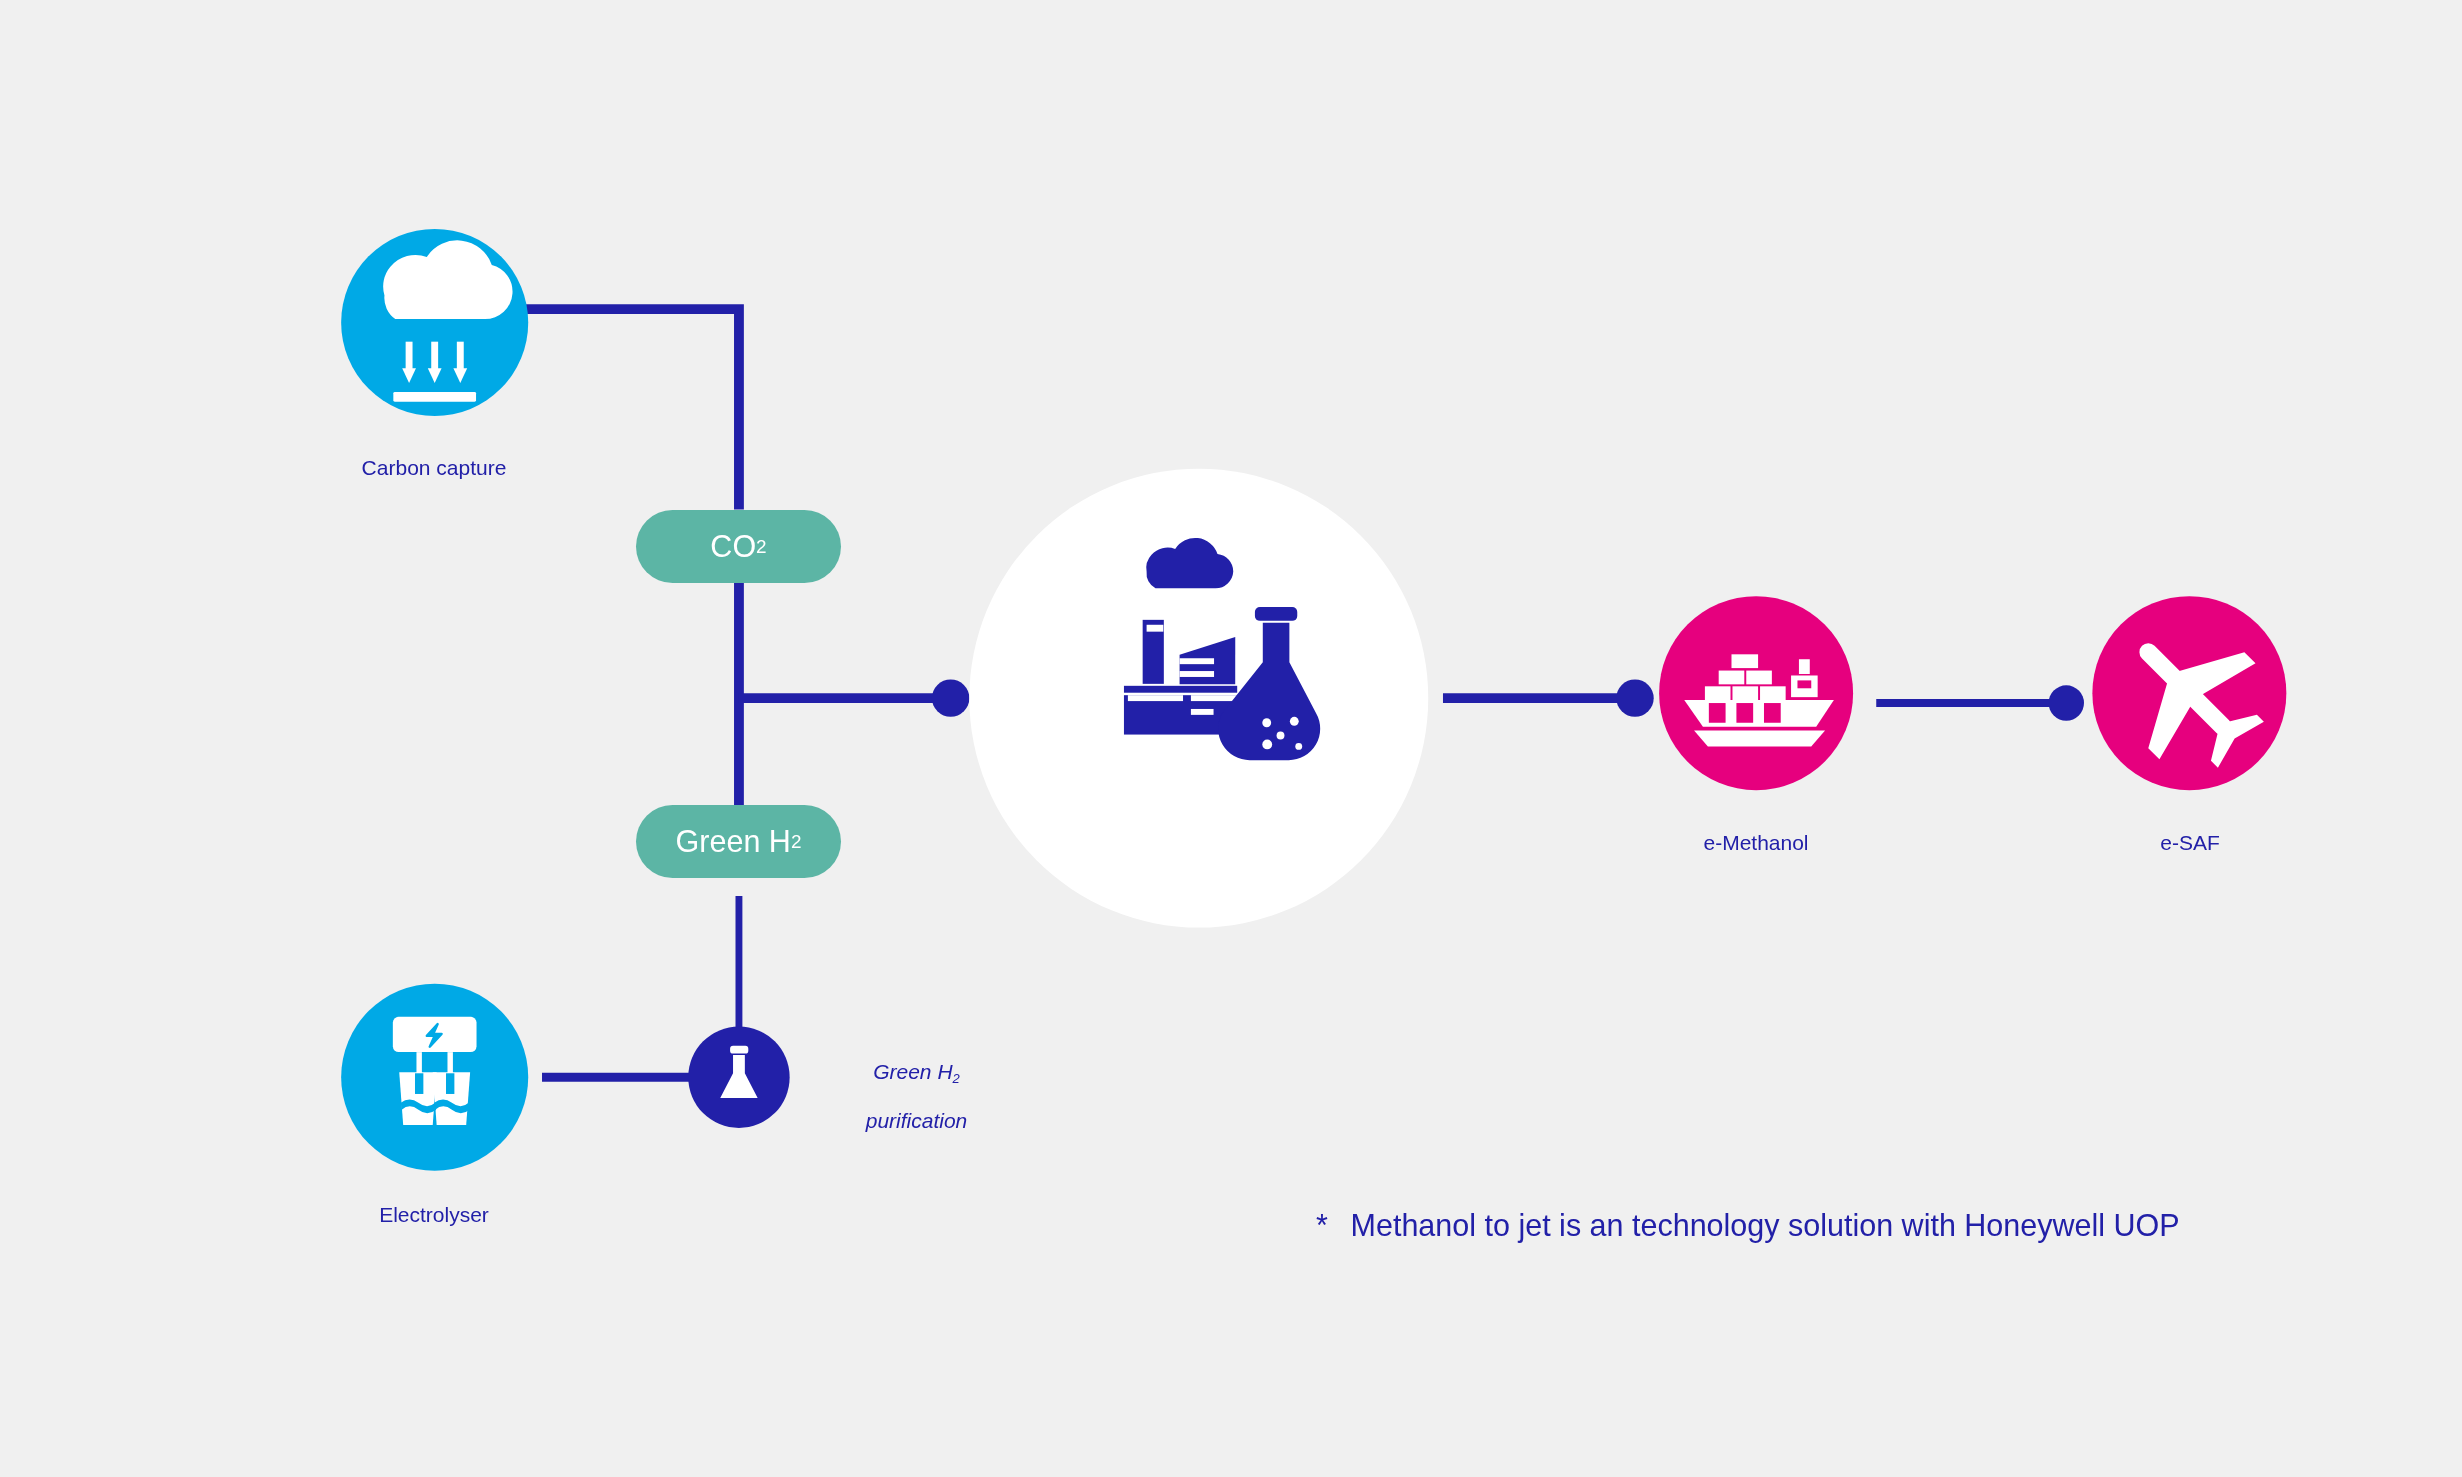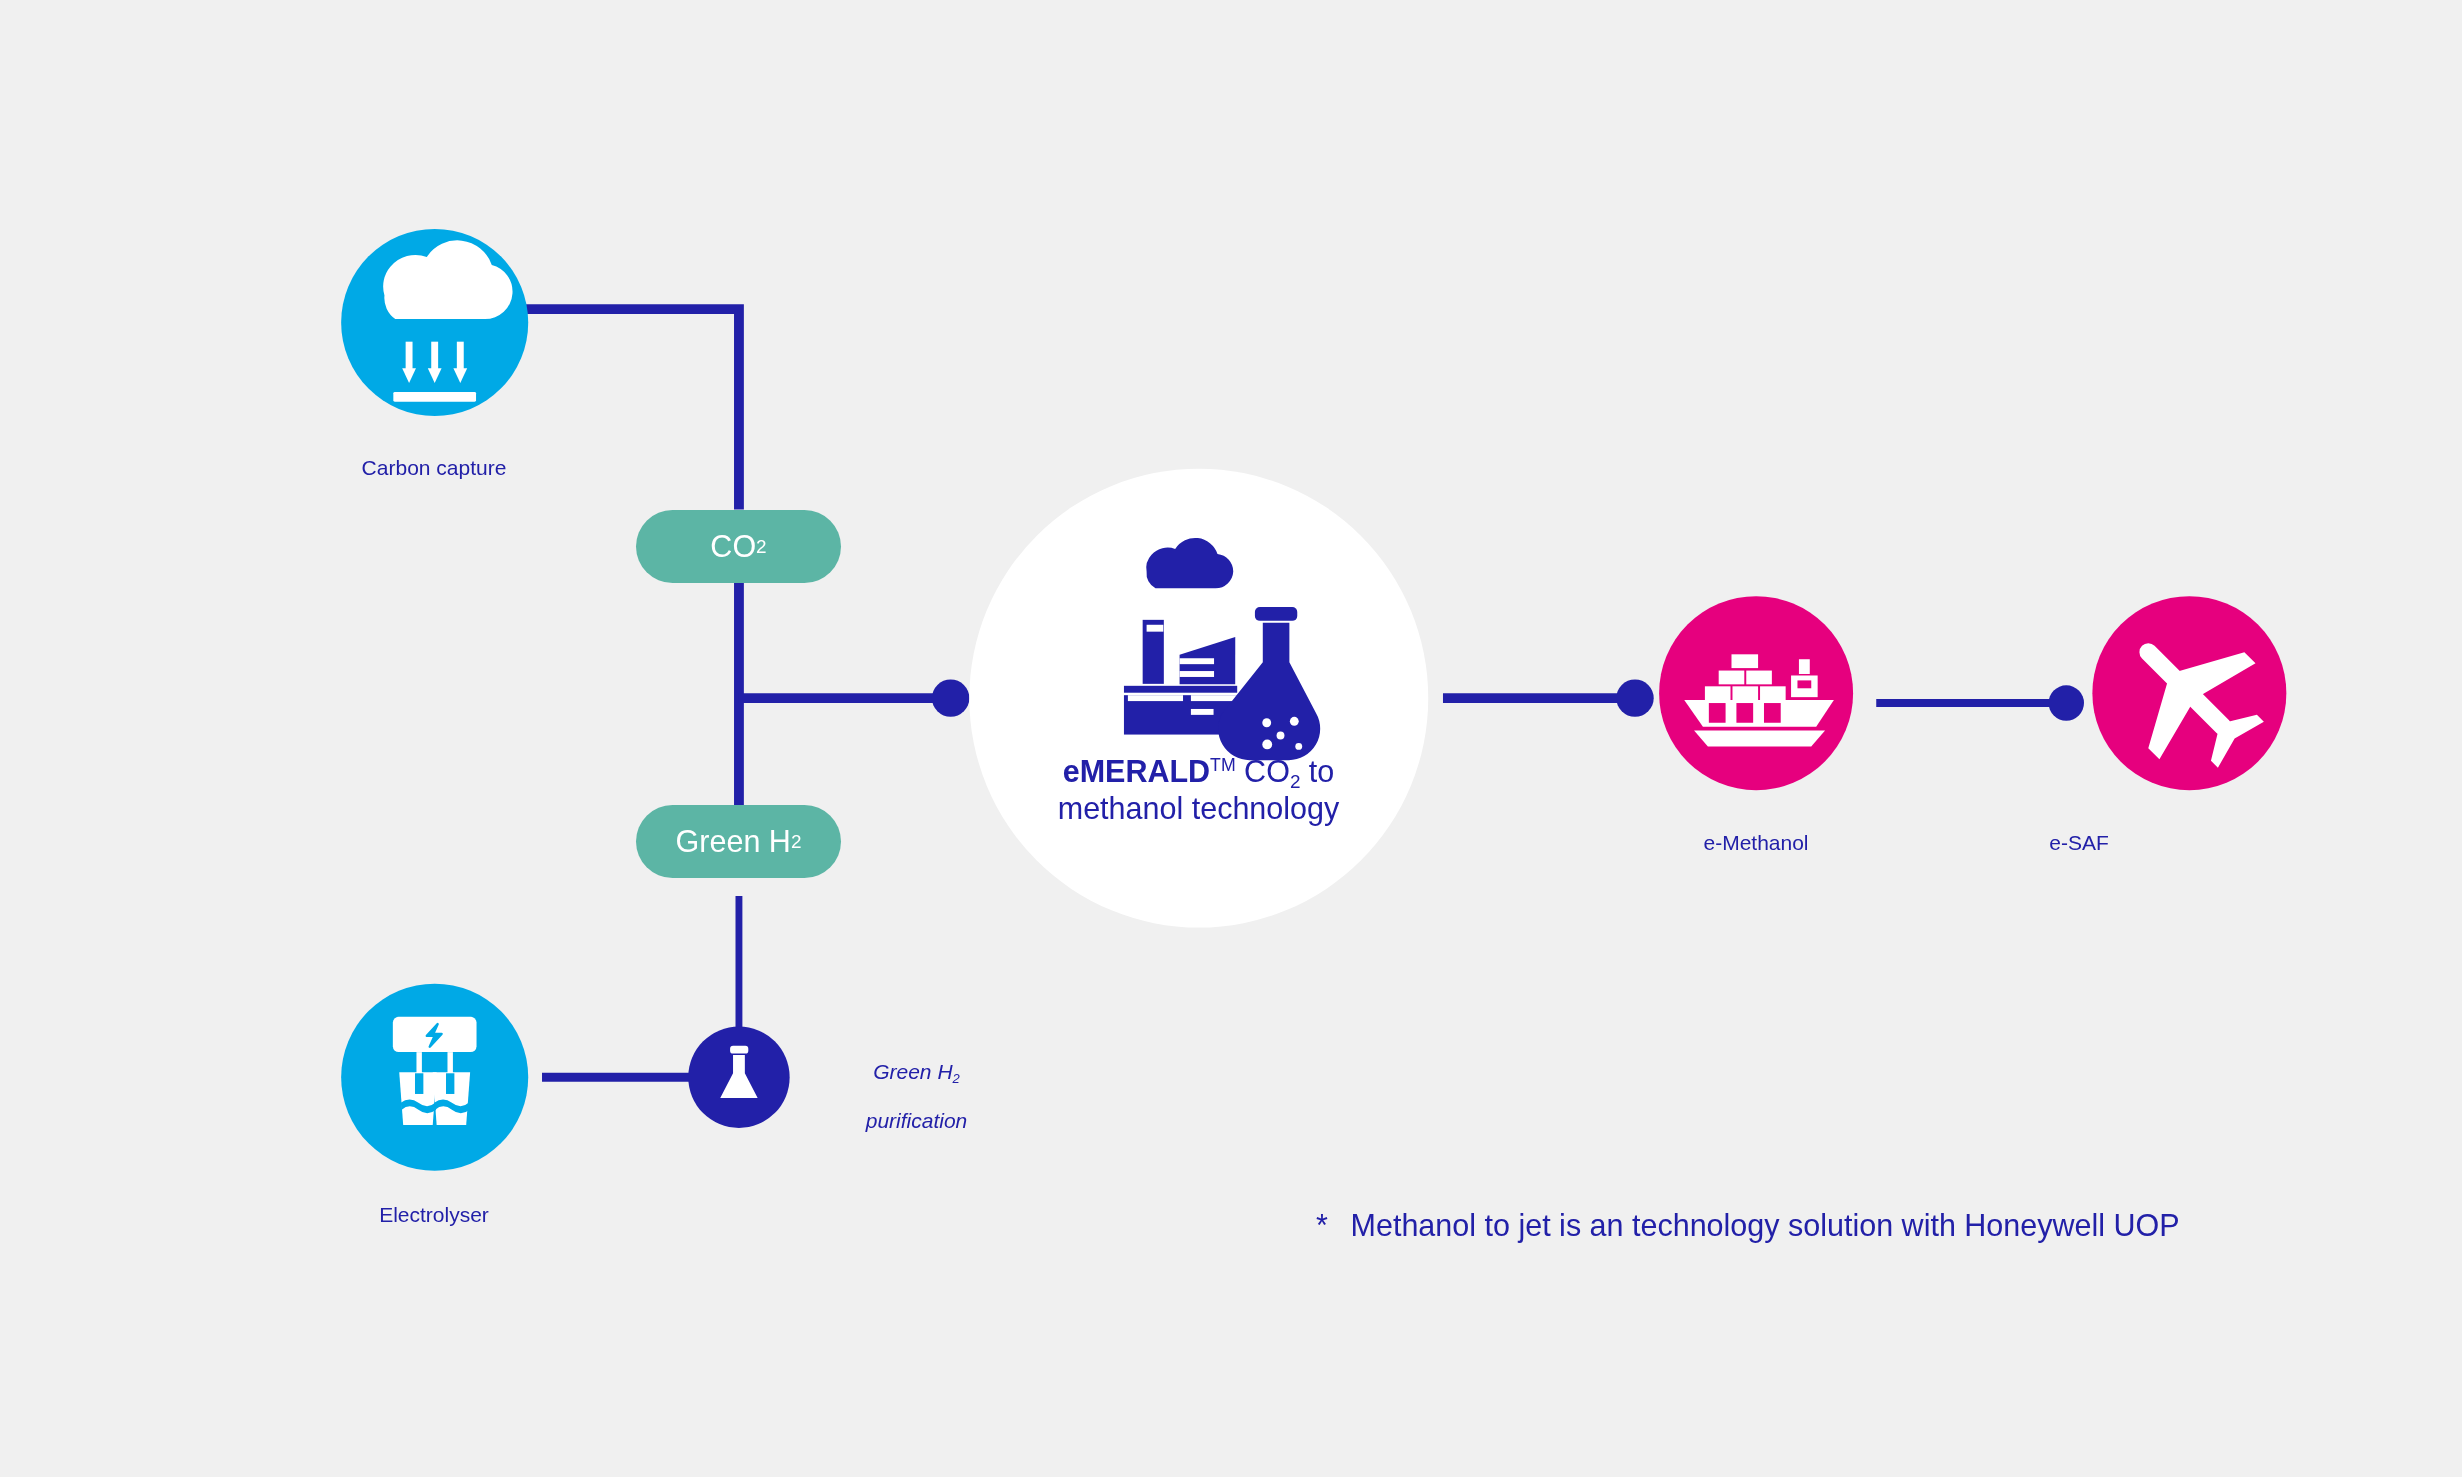--- a/index.html
+++ b/index.html
@@ -151,24 +151,20 @@
                L 2672 1448 a 64 64 0 0 1 -56 96
                l -78 0 a 64 64 0 0 1 -56 -96
                L 2564 1345 Z"></path>
       <circle cx="2572" cy="1468" r="9" fill="#ffffff"></circle>
       <circle cx="2628" cy="1465" r="9" fill="#ffffff"></circle>
       <circle cx="2600" cy="1494" r="8" fill="#ffffff"></circle>
       <circle cx="2573" cy="1512" r="10" fill="#ffffff"></circle>
       <circle cx="2637" cy="1516" r="7" fill="#ffffff"></circle>
     </g>
   </svg>
-  <div class="center-caption" style="left:977px;top:753px;width:443px;">
-    <b>eMERALD</b><sup>TM</sup><span> CO</span><sub>2</sub><span> to</span><br>
-    <span>methanol technology</span>
-  </div>
 
   <svg class="layer" viewBox="0 0 5334 3000">
     <circle cx="3566" cy="1408" r="197" fill="#e6007e"></circle>
     <g fill="#ffffff">
       <rect x="3516" y="1329" width="54" height="28"></rect>
       <rect x="3490" y="1362" width="52" height="28"></rect>
       <rect x="3546" y="1362" width="52" height="28"></rect>
       <rect x="3462" y="1394" width="52" height="28"></rect>
       <rect x="3518" y="1394" width="52" height="28"></rect>
       <rect x="3574" y="1394" width="52" height="28"></rect>
@@ -188,21 +184,21 @@
     <circle cx="4446" cy="1408" r="197" fill="#e6007e"></circle>
     <g fill="#ffffff" transform="rotate(-45 4446 1408)">
 
       <rect x="4428" y="1272" width="36" height="250" rx="18"></rect>
 
       <path d="M 4446 1352 L 4584 1428 L 4584 1460 L 4446 1424 L 4308 1460 L 4308 1428 Z"></path>
 
       <path d="M 4446 1496 L 4512 1536 L 4512 1556 L 4446 1538 L 4380 1556 L 4380 1536 Z"></path>
     </g>
   </svg>
-  <div class="node-label" style="left:1882px;top:831px;width:394px;">e-SAF</div>
+  <div class="node-label" style="left:1993px;top:831px;width:394px;">e-SAF</div>
 
 
   <svg class="layer" viewBox="0 0 5334 3000">
     <circle cx="882" cy="2188" r="190" fill="#00a9e6"></circle>
     <g>
       <rect x="797" y="2065" width="170" height="72" rx="12" fill="#ffffff"></rect>
       <path d="M 888 2080 L 866 2104 L 882 2104 L 872 2126 L 896 2100 L 879 2100 Z" fill="#00a9e6" stroke="#00a9e6" stroke-width="5" stroke-linejoin="round"></path>
       <rect x="845" y="2137" width="11" height="82" fill="#ffffff"></rect>
       <rect x="908" y="2137" width="11" height="82" fill="#ffffff"></rect>
       <path d="M 810 2178 L 886 2178 L 878 2285 L 818 2285 Z" fill="#ffffff"></path>

